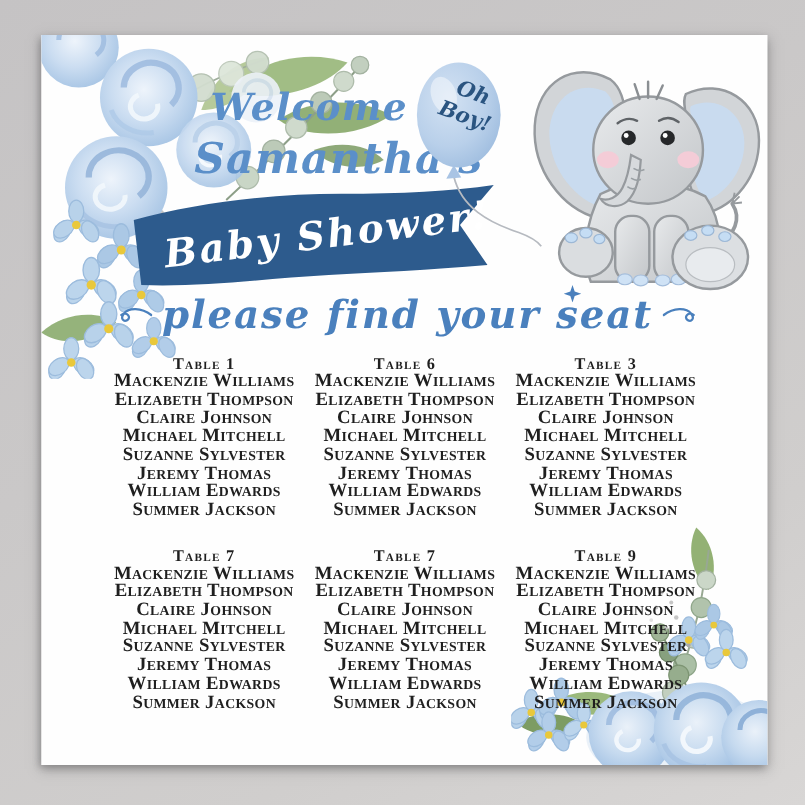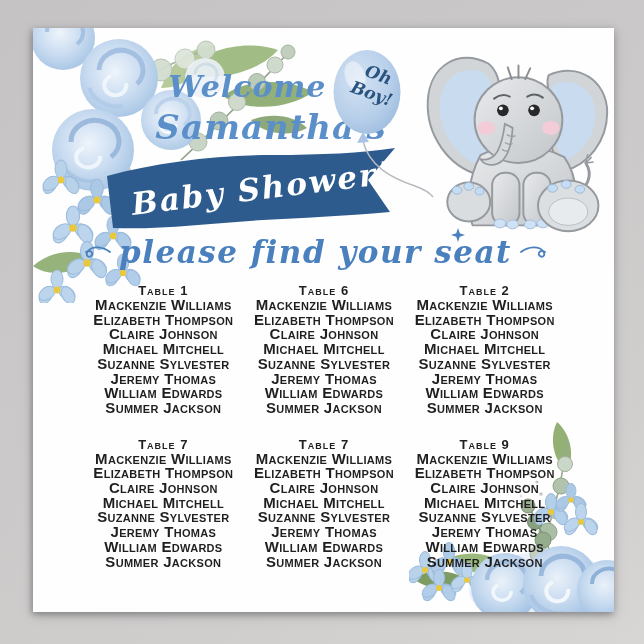--- a/index.html
+++ b/index.html
@@ -20,37 +20,37 @@
   .heading .l1{font-size:30px;font-weight:700;letter-spacing:1px;}
   .heading .l2{font-size:34px;font-weight:700;letter-spacing:1px;}
   .banner-wrap{position:absolute;left:70px;top:116px;width:305px;height:118px;}
   .banner-text{
     position:absolute;left:84px;top:142px;width:290px;text-align:center;
     color:#ffffff;font-size:31px;font-weight:700;letter-spacing:2px;
     transform:rotate(-7deg);
   }
   .subheading{
     position:absolute;left:48px;top:206px;width:490px;
-    display:flex;align-items:center;gap:8px;
+    display:flex;align-items:center;justify-content:center;gap:8px;
     color:#4a80bd;
   }
   .subheading .txt{font-size:31px;font-weight:700;letter-spacing:1.5px;}
   
   .balloon-text{
     position:absolute;left:304px;top:36px;width:76px;text-align:center;
     transform:rotate(20deg);color:#2a5480;font-size:17px;font-weight:700;line-height:1.2;
   }
   
   .tables{
     position:absolute;left:50px;top:255px;width:482px;
     display:grid;grid-template-columns:repeat(3,1fr);row-gap:21px;
   }
   .table-card{
     text-align:center;color:#1f1f1f;
-    font-family:Liberation Sans, sans-serif;font-variant:small-caps;font-weight:700;
+    font-family:Liberation Serif, serif;font-variant:small-caps;font-weight:700;
   }
   .tbl-h{font-size:13px;letter-spacing:1px;line-height:15px;}
   .guest{font-size:15px;letter-spacing:.3px;line-height:14.7px;white-space:nowrap;}
 </style>
 </head>
 <body>
 
 <div class="poster">
 
   <svg class="decor" style="left:0;top:0;" width="305" height="275" viewBox="0 0 305 275">
@@ -448,21 +448,21 @@
       <div class="guest">Mackenzie Williams</div>
       <div class="guest">Elizabeth Thompson</div>
       <div class="guest">Claire Johnson</div>
       <div class="guest">Michael Mitchell</div>
       <div class="guest">Suzanne Sylvester</div>
       <div class="guest">Jeremy Thomas</div>
       <div class="guest">William Edwards</div>
       <div class="guest">Summer Jackson</div>
     </div>
     <div class="table-card">
-      <div class="tbl-h">Table 2</div>
+      <div class="tbl-h">Table 3</div>
       <div class="guest">Mackenzie Williams</div>
       <div class="guest">Elizabeth Thompson</div>
       <div class="guest">Claire Johnson</div>
       <div class="guest">Michael Mitchell</div>
       <div class="guest">Suzanne Sylvester</div>
       <div class="guest">Jeremy Thomas</div>
       <div class="guest">William Edwards</div>
       <div class="guest">Summer Jackson</div>
     </div>
     <div class="table-card">

